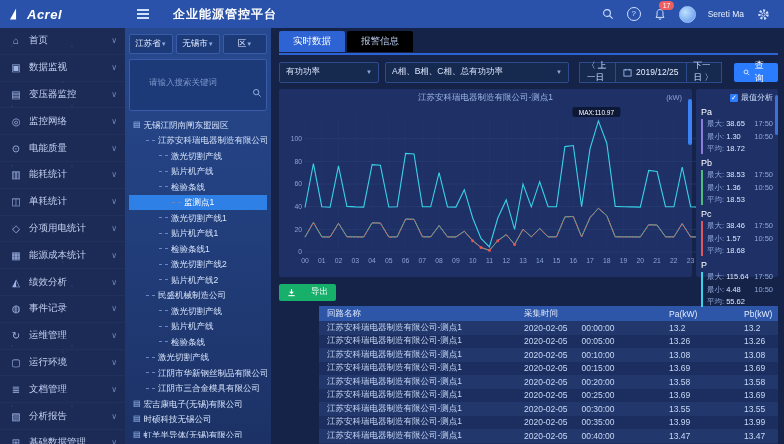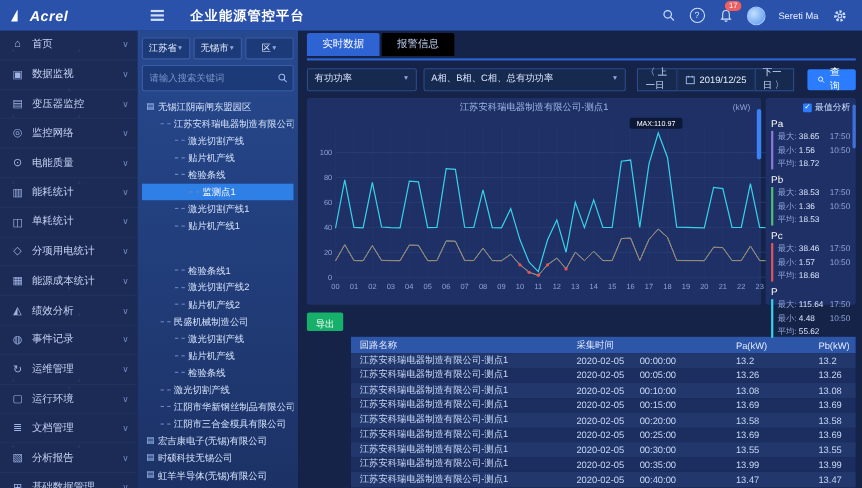--- a/index.html
+++ b/index.html
@@ -36,33 +36,33 @@
   .side-lb{font-size:9.5px;color:#c4d2f2;margin-left:5px;flex:1;white-space:nowrap;overflow:hidden;}
   .side-ch{font-size:8px;color:#6e87c0;}
 
   
   .treep{width:146px;flex:0 0 146px;background:linear-gradient(180deg,#27498f,#1c3266);display:flex;flex-direction:column;
          padding:6px 4px;box-sizing:border-box;}
   .sel-row{display:flex;gap:3px;}
   .msel{flex:1;background:#1d3a78;border:1px solid #3a5ca8;border-radius:2px;height:18px;display:flex;
         align-items:center;justify-content:center;padding:0 4px;font-size:8.5px;color:#e6eeff;cursor:pointer;}
   .msel .ar{font-size:6px;color:#8fa9e0;}
-  .search{margin-top:5px;background:#1d3a78;border:1px solid #3a5ca8;border-radius:2px;height:18px;display:flex;align-items:center;padding:2px 4px;}
+  .search{margin-top:5px;background:#1d3a78;border:1px solid #3a5ca8;border-radius:2px;height:18px;display:flex;align-items:flex-end;padding:16px 4px;flex-direction:column;}
   .search input{flex:1;background:transparent;border:0;outline:0;color:#cfe0ff;font-size:8.5px;font-family:inherit;}
   .search input::placeholder{color:#7d96cc;}
   .sicon{width:10px;height:10px;flex:0 0 10px;}
   .tree{margin-top:6px;flex:1;overflow:hidden;font-size:8.5px;line-height:1;}
   .tnode{height:15.5px;display:flex;align-items:center;color:#d5e2fa;cursor:pointer;white-space:nowrap;overflow:hidden;}
   .tnode .dash{display:inline-block;width:9px;border-top:1px dashed #6c86c4;margin-right:3px;flex:0 0 9px;}
   .tnode .tic{color:#9ec0f5;margin-right:3px;font-size:8px;}
   .tnode.sel{background:#2e7fe6;color:#fff;}
 
   
   .main{flex:1;background:#152348;display:flex;flex-direction:column;min-width:0;padding:0 6px 0 8px;box-sizing:border-box;}
-  .tabs{height:23px;display:flex;align-items:flex-start;gap:2px;border-bottom:2px solid #2d63d2;margin-top:2px;}
+  .tabs{height:23px;display:flex;align-items:center;gap:2px;border-bottom:2px solid #2d63d2;margin-top:2px;}
   .tab{padding:4px 14px;font-size:9.5px;color:#bcd0f5;background:#000000;cursor:pointer;border-radius:2px 2px 0 0;}
   .tab.active{background:#2d63d2;color:#fff;}
   .fbar{height:26px;display:flex;align-items:center;gap:6px;margin-top:4px;}
   .fsel{background:#16294f;border:1px solid #2c4a8c;border-radius:2px;height:19px;display:flex;align-items:center;
         justify-content:space-between;padding:0 6px;font-size:8.5px;color:#dbe7ff;cursor:pointer;}
   .fsel .ar{font-size:6px;color:#8fa9e0;margin-left:8px;}
   .dgroup{display:flex;align-items:center;margin-left:4px;}
   .dbtn{height:19px;border:1px solid #2c4a8c;background:#16294f;color:#cfe0ff;font-size:8.5px;display:flex;
         align-items:center;padding:0 7px;cursor:pointer;}
   .dbox{height:19px;border:1px solid #2c4a8c;border-left:0;border-right:0;background:#16294f;color:#e6eeff;
@@ -84,21 +84,21 @@
   .sname{color:#fff;font-size:9px;margin-bottom:2px;}
   .srows{border-left:2px solid;padding-left:4px;display:flex;flex-direction:column;gap:2.5px;}
   .srow{display:flex;justify-content:space-between;color:#8fa7d9;}
   .srow b{color:#dce7ff;font-weight:normal;}
   .srow .tm{color:#8fa7d9;}
   .stats-scroll{position:absolute;right:0;top:6px;width:3px;height:40px;background:#3f6fd8;border-radius:2px;}
 
   
   .erow{height:24px;display:flex;align-items:center;margin-top:3px;}
   .ebtn{height:17px;background:#17b06b;border-radius:2px;color:#fff;font-size:8.5px;display:flex;align-items:center;
-        gap:4px;padding:0 8px;cursor:pointer;flex-direction:column;}
+        gap:15px;padding:0 8px;cursor:pointer;}
   .tbl{flex:1;overflow:hidden;margin-top:2px;font-size:8.5px;margin-left:40px;}
   .trh,.trd{display:flex;align-items:center;height:13.5px;}
   .trh{background:#2d55a8;color:#e3edff;height:15px;}
   .trd:nth-child(odd){background:#22386d;}
   .trd:nth-child(even){background:#1b2e5f;}
   .trd{color:#c9d8f5;cursor:pointer;}
   .c0{flex:0 0 205px;padding-left:8px;box-sizing:border-box;white-space:nowrap;overflow:hidden;}
   .c1{flex:0 0 145px;display:flex;gap:14px;box-sizing:border-box;}
   .c2,.c3,.c4{flex:0 0 75px;}
 
@@ -285,21 +285,21 @@
             <span>监测点1</span>
           </div>
           <div class="tnode" style="padding-left: 30px;">
             <span class="dash"></span>
             <span>激光切割产线1</span>
           </div>
           <div class="tnode" style="padding-left: 30px;">
             <span class="dash"></span>
             <span>贴片机产线1</span>
           </div>
-          <div class="tnode" style="padding-left: 30px; margin-top: 25px;">
+          <div class="tnode" style="padding-left: 30px;">
             <span class="dash"></span>
             <span>检验条线1</span>
           </div>
           <div class="tnode" style="padding-left: 30px;">
             <span class="dash"></span>
             <span>激光切割产线2</span>
           </div>
           <div class="tnode" style="padding-left: 30px;">
             <span class="dash"></span>
             <span>贴片机产线2</span>
@@ -473,21 +473,21 @@
           </div>
           <div id="stat-groups">
               <div class="sgroup">
                 <div class="sname">Pa</div>
   <div class="srows" style="border-color:#8d7bdb">
     <div class="srow">
                     <span>最大: <b>38.65</b></span>
                     <span class="tm">17:50</span>
                   </div>
     <div class="srow">
-                    <span>最小: <b>1.56</b></span>
+                    <span>最小: <b>1.30</b></span>
                     <span class="tm">10:50</span>
                   </div>
     <div class="srow">
                     <span>平均: <b>18.72</b></span>
                   </div>
   </div>
               </div>
               <div class="sgroup">
                 <div class="sname">Pb</div>
   <div class="srows" style="border-color:#4bbf79">

